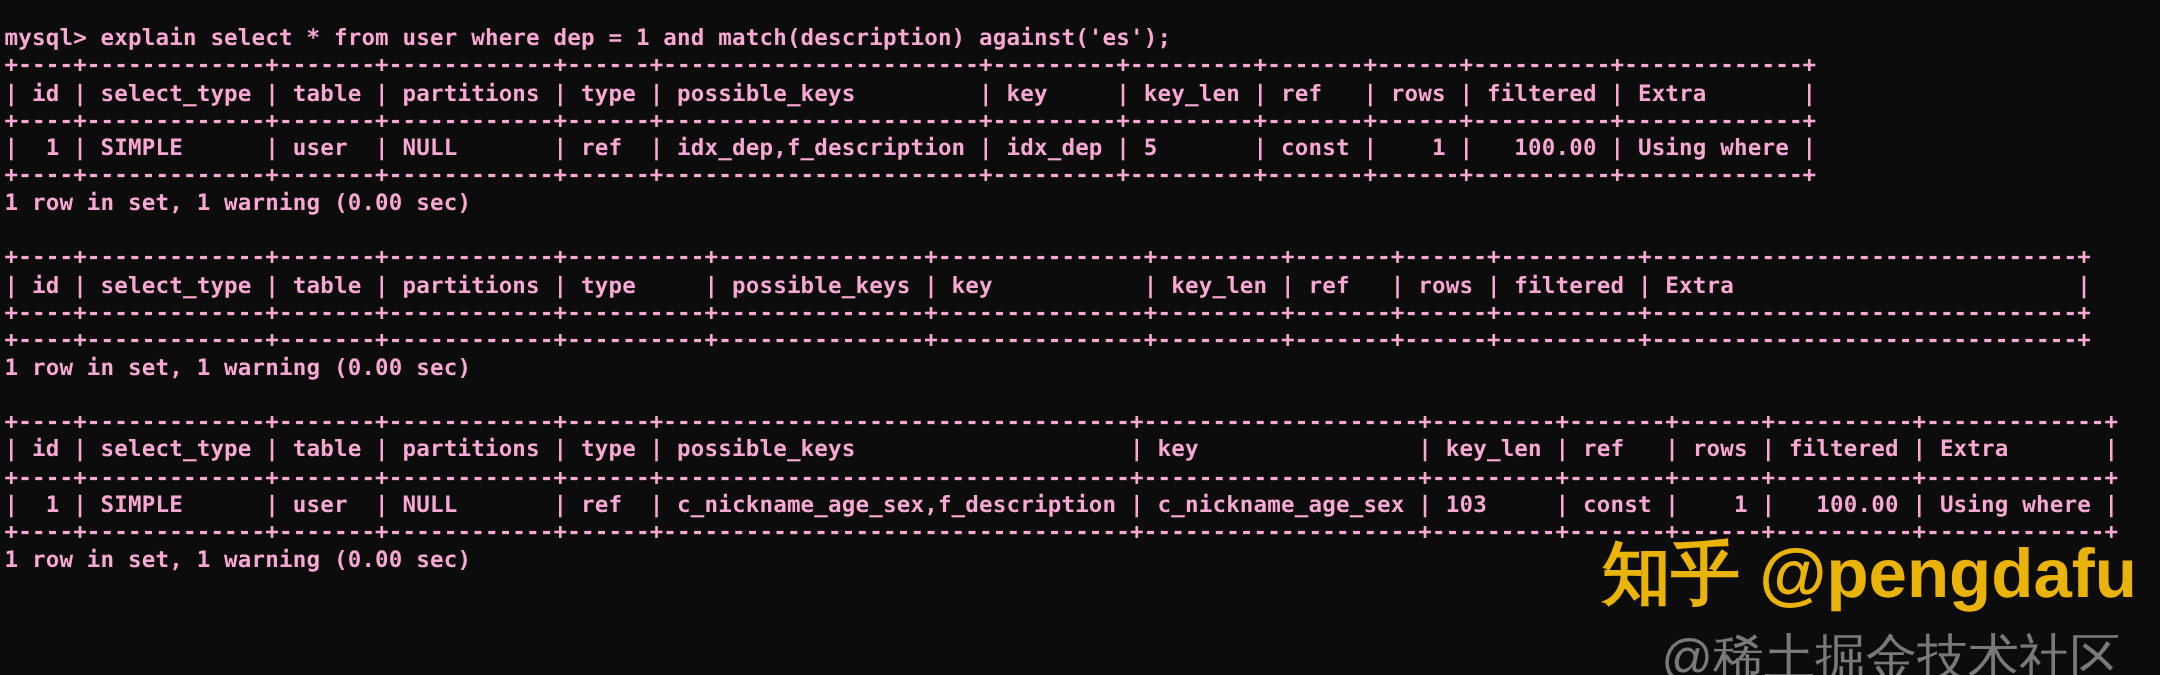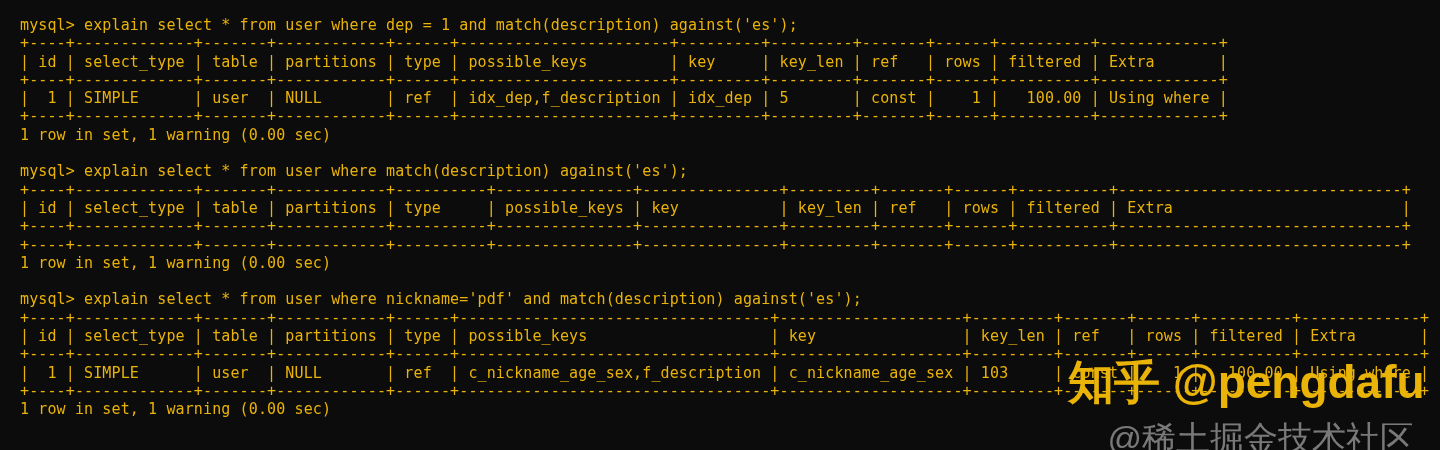--- a/index.html
+++ b/index.html
@@ -3,27 +3,28 @@
 <meta charset="utf-8">
 <style>
   html, body { margin: 0; padding: 0; }
   body {
     width: 1440px; height: 450px; overflow: hidden;
     background: #0c0c0c;
     position: relative;
     font-family: "DejaVu Sans Mono", monospace;
   }
   .terminal {
-    position: absolute; top: 0; left: 17px;
+    position: absolute; top: 0; left: 0;
     padding: 16px 0 0 3px;
     font-family: "DejaVu Sans Mono", monospace;
     font-size: 15px;
     line-height: 18.3px;
     letter-spacing: 0.12px;
-    color: #eab308;
+    color: #f9a8d4;
+    font-weight: bold;
   }
   .line {
     height: 18.3px;
     white-space: pre;
   }
   .watermark-zhihu {
     position: absolute;
     left: 1068px; top: 352px;
     font-family: "Liberation Sans", sans-serif;
     font-size: 46px;
@@ -47,28 +48,26 @@
 
 <div class="terminal">
     <div class="line">mysql&gt; explain select * from user where dep = 1 and match(description) against('es');</div>
     <div class="line">+----+-------------+-------+------------+------+-----------------------+---------+---------+-------+------+----------+-------------+</div>
     <div class="line">| id | select_type | table | partitions | type | possible_keys         | key     | key_len | ref   | rows | filtered | Extra       |</div>
     <div class="line">+----+-------------+-------+------------+------+-----------------------+---------+---------+-------+------+----------+-------------+</div>
     <div class="line">|  1 | SIMPLE      | user  | NULL       | ref  | idx_dep,f_description | idx_dep | 5       | const |    1 |   100.00 | Using where |</div>
     <div class="line">+----+-------------+-------+------------+------+-----------------------+---------+---------+-------+------+----------+-------------+</div>
     <div class="line">1 row in set, 1 warning (0.00 sec)</div>
     <div class="line">&nbsp;</div>
-    <div class="line">mysql&gt; explain select * from user where match(description) against('es');</div>
     <div class="line">+----+-------------+-------+------------+----------+---------------+---------------+---------+-------+------+----------+-------------------------------+</div>
     <div class="line">| id | select_type | table | partitions | type     | possible_keys | key           | key_len | ref   | rows | filtered | Extra                         |</div>
     <div class="line">+----+-------------+-------+------------+----------+---------------+---------------+---------+-------+------+----------+-------------------------------+</div>
     <div class="line">+----+-------------+-------+------------+----------+---------------+---------------+---------+-------+------+----------+-------------------------------+</div>
     <div class="line">1 row in set, 1 warning (0.00 sec)</div>
     <div class="line">&nbsp;</div>
-    <div class="line">mysql&gt; explain select * from user where nickname='pdf' and match(description) against('es');</div>
     <div class="line">+----+-------------+-------+------------+------+----------------------------------+--------------------+---------+-------+------+----------+-------------+</div>
     <div class="line">| id | select_type | table | partitions | type | possible_keys                    | key                | key_len | ref   | rows | filtered | Extra       |</div>
     <div class="line">+----+-------------+-------+------------+------+----------------------------------+--------------------+---------+-------+------+----------+-------------+</div>
     <div class="line">|  1 | SIMPLE      | user  | NULL       | ref  | c_nickname_age_sex,f_description | c_nickname_age_sex | 103     | const |    1 |   100.00 | Using where |</div>
     <div class="line">+----+-------------+-------+------------+------+----------------------------------+--------------------+---------+-------+------+----------+-------------+</div>
     <div class="line">1 row in set, 1 warning (0.00 sec)</div>
   </div>
 
 <div class="watermark-zhihu">知乎 @pengdafu</div>
 

